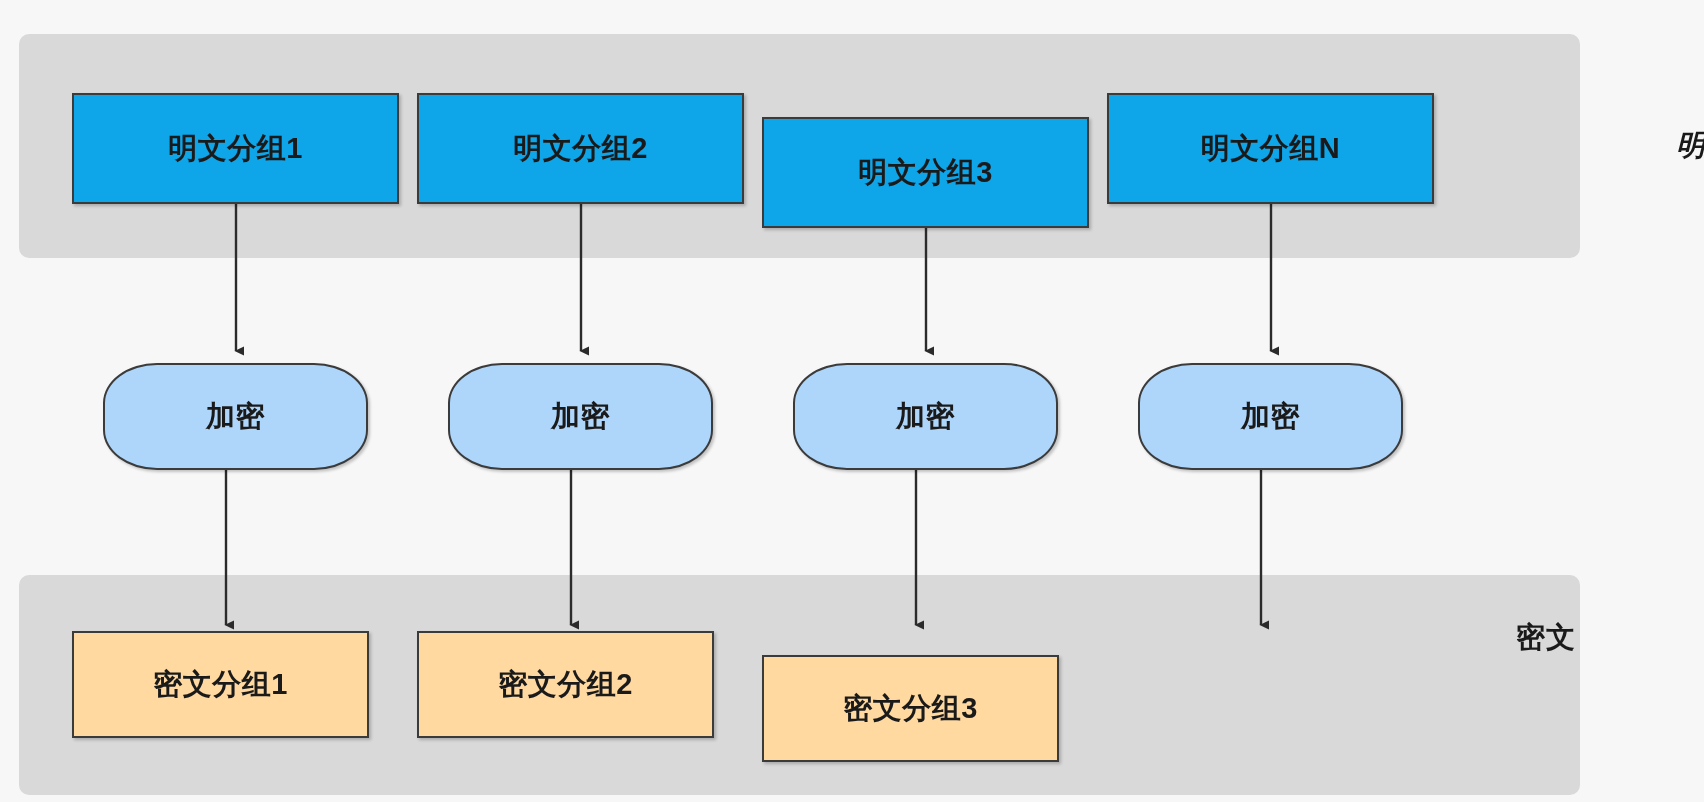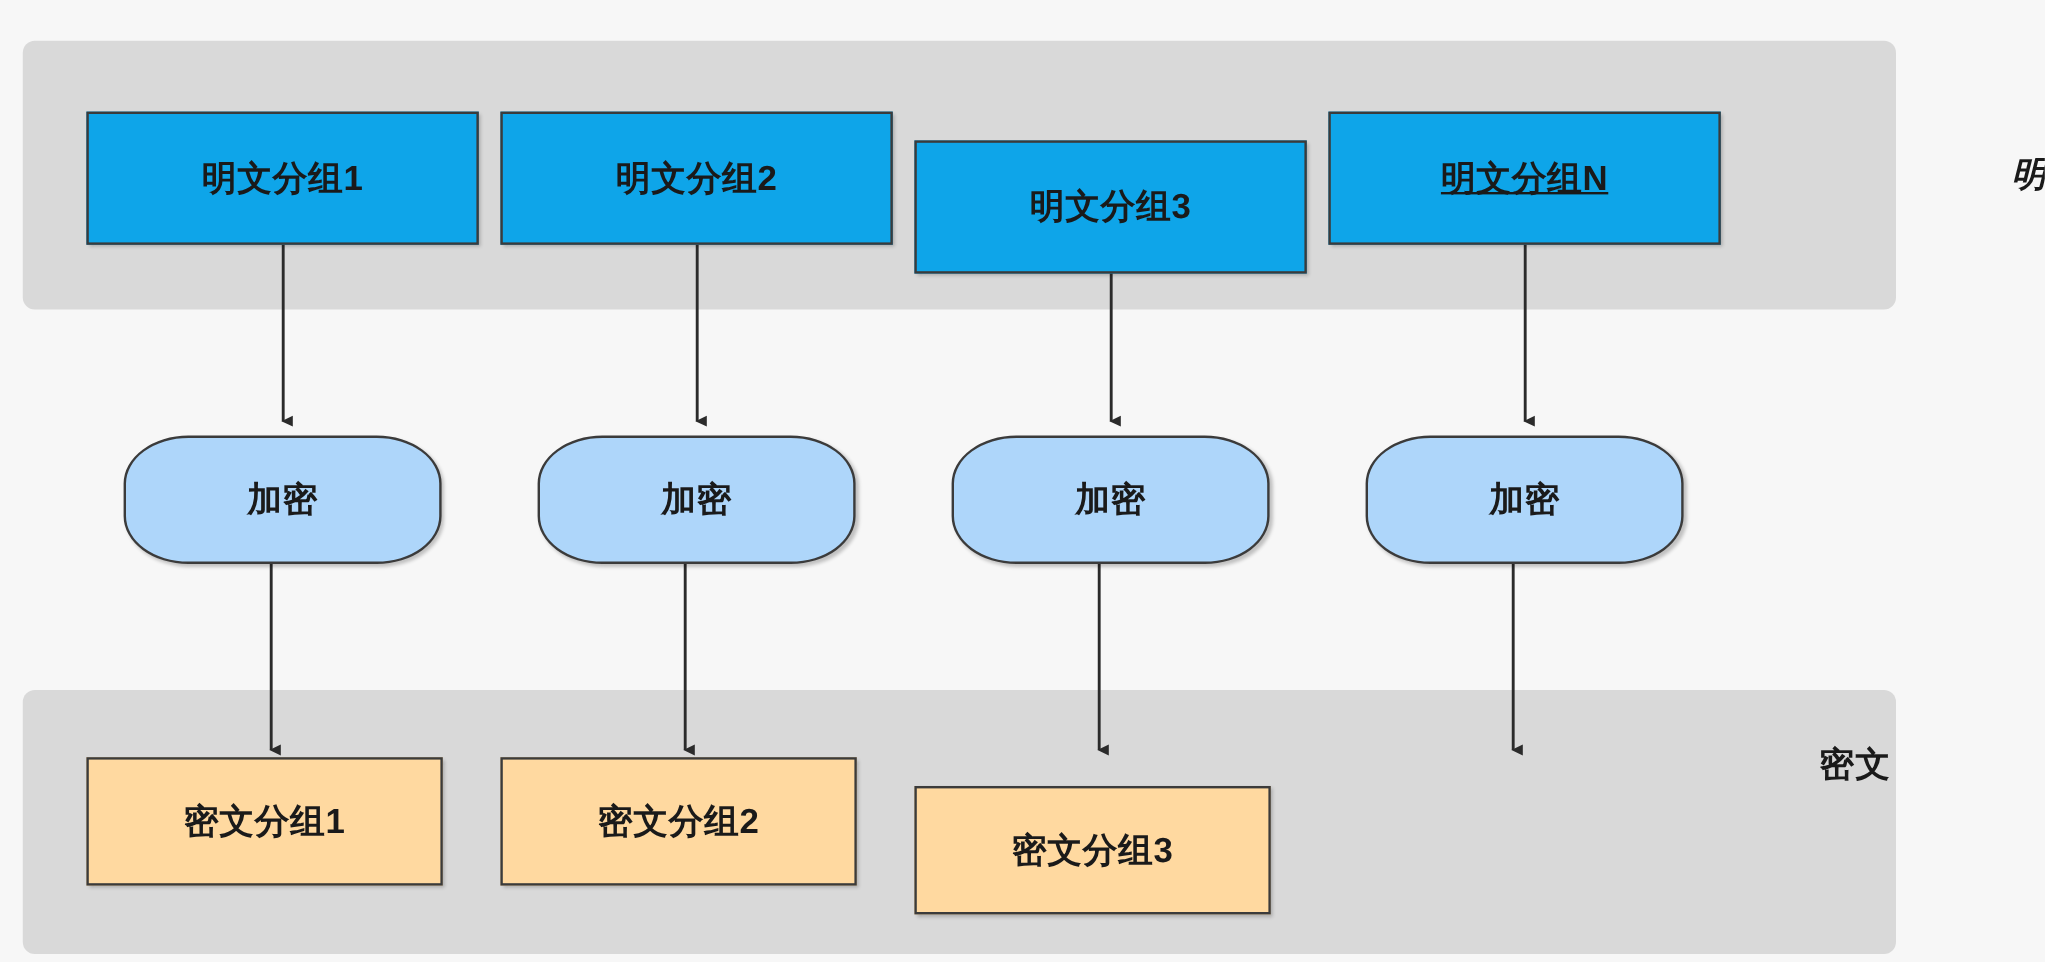--- a/index.html
+++ b/index.html
@@ -74,21 +74,21 @@
     height: 107px;
     width: 265px;
     border-radius: 54px / 40px;
     text-align: center;
   }
 
   
   .col0 { left: 72px; }
   .col1 { left: 417px; }
   .col2 { left: 762px; margin-top: 24px; }
-  .col3 { left: 1107px; text-decoration: underline; }
+  .col3 { left: 1107px; }
 
   .enc0 { left: 103px; }
   .enc1 { left: 448px; }
   .enc2 { left: 793px; }
   .enc3 { left: 1138px; }
 
   
   #arrows {
     position: absolute;
     left: 0;

